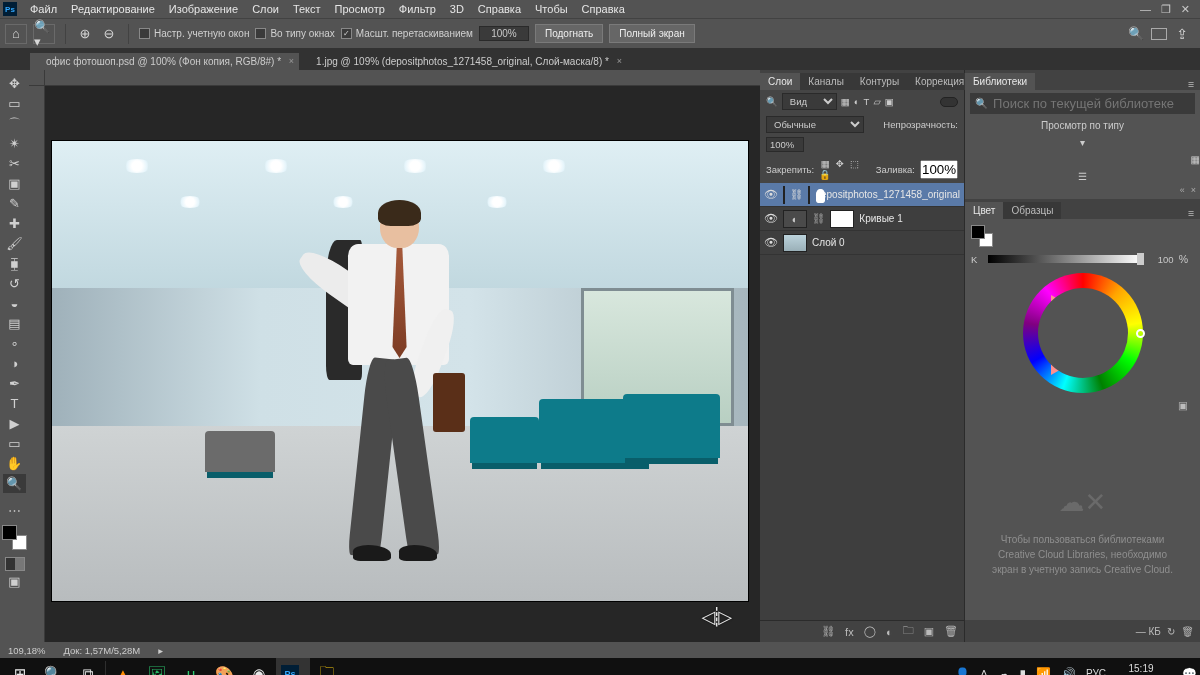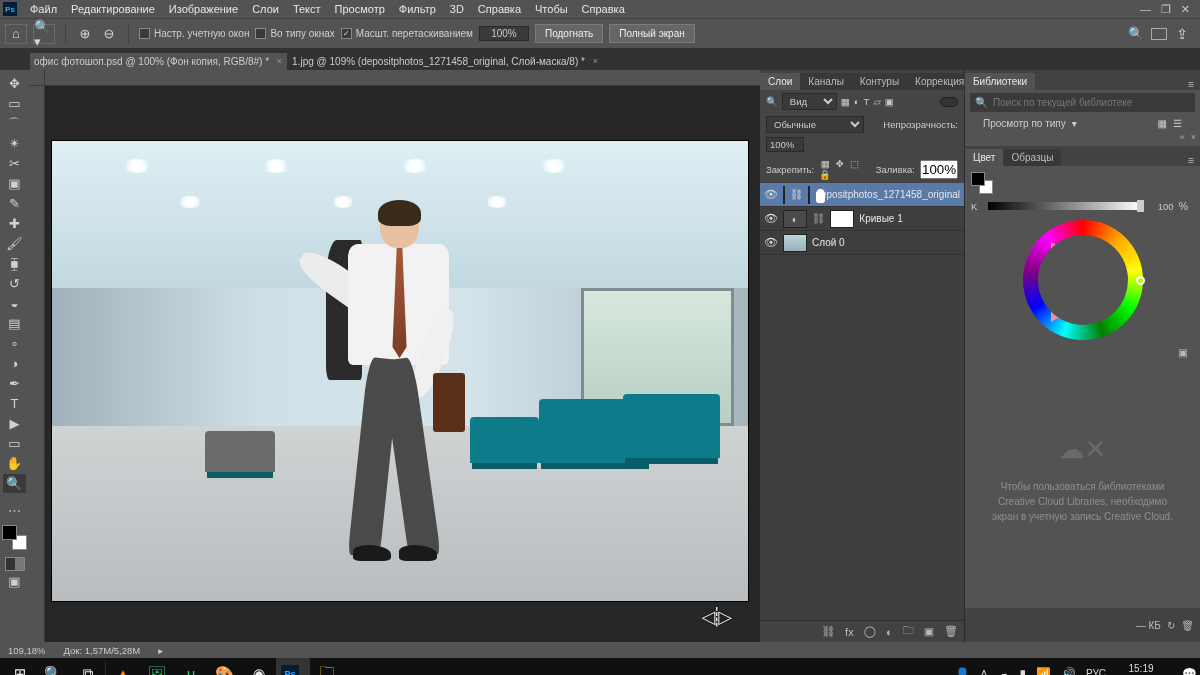--- a/index.html
+++ b/index.html
@@ -16,21 +16,21 @@
   .opt-icon.boxed{border-color:#6a6a6a; width:22px; height:20px;}
   .opt-divider{width:1px; height:20px; background:#424242; margin:0 4px;}
   .opt-check{display:flex; align-items:center; gap:4px; color:#d0d0d0; font-size:10px;}
   .opt-check .cb{width:11px;height:11px;border:1px solid #888; display:flex;align-items:center;justify-content:center;background:#3a3a3a;font-size:8px;}
   .opt-zoom{width:50px; text-align:center; background:#3a3a3a; border:1px solid #2a2a2a; padding:1px 0; font-size:10px;}
   .opt-btn{background:#666; padding:3px 9px; font-size:10px; color:#eee; border:1px solid #7a7a7a;}
   .opt-right{margin-left:auto; display:flex; align-items:center; gap:6px; padding-right:4px;}
   .opt-right .sq{width:16px;height:12px;border:1px solid #aaa;}
   
   .tabstrip { display:flex; background:#323232; height:22px; padding-left:30px; align-items:flex-end;}
-  .doc-tab { background:#535353; padding:3px 18px 3px 4px; font-size:10px; color:#ccc; margin-right:1px; position:relative;}
+  .doc-tab { background:#535353; padding:3px 18px 3px 16px; font-size:10px; color:#ccc; margin-right:1px; position:relative;}
   .doc-tab.active{background:#323232;}
   .doc-tab .x{position:absolute; right:5px; top:3px; font-size:9px; color:#999;}
   
   .body { display:flex; height:572px; background:#323232;}
   .toolbar { width:29px; background:#535353; display:flex; flex-direction:column; align-items:center; padding-top:4px; gap:1px;}
   .tool{width:23px;height:19px;display:flex;align-items:center;justify-content:center;font-size:13px;color:#d0d0d0;position:relative;}
   .tool.selected{background:#3a3a3a;}
   .fgbg{position:relative; width:25px;height:25px;margin-top:4px;}
   .fgbg .fg{position:absolute;width:15px;height:15px;background:#000;border:1px solid #888;top:0;left:0;}
   .fgbg .bg{position:absolute;width:15px;height:15px;background:#fff;border:1px solid #888;bottom:0;right:0;}
@@ -90,25 +90,25 @@
   .layer{display:flex;align-items:center;height:24px;border-bottom:1px solid #333;padding:0 4px;gap:5px;}
   .layer.active{background:#5a7aa8;}
   .eye{width:14px;text-align:center;color:#ddd;font-size:11px;}
   .thumb{width:24px;height:18px;background:#888;border:1px solid #222;}
   .mask{width:24px;height:18px;background:#000;border:1px solid #222;position:relative;}
   .mask::after{content:"";position:absolute;left:7px;top:2px;width:9px;height:14px;background:#fff;border-radius:40% 40% 20% 20%;}
   .layer-name{font-size:10px;color:#e6e6e6;}
   .layer-bottom{height:22px;background:#424242;border-top:1px solid #2b2b2b;display:flex;align-items:center;justify-content:flex-end;padding:0 6px;gap:10px;color:#bbb;font-size:11px;}
   
   .lib-search{display:flex;align-items:center;background:#3a3a3a;margin:3px 5px;padding:3px 5px;gap:5px;}
-  .lib-search input{flex:1;background:transparent;border:none;color:#aaa;font-size:10px;outline:none;}
-  .lib-row{display:flex;align-items:center;padding:3px 18px;font-size:10px;color:#ccc;gap:6px;}
+  .lib-search input{flex:1;background:transparent;border:none;color:#aaa;font-size:13px;outline:none;}
+  .lib-row{display:flex;align-items:center;padding:3px 0;font-size:10px;color:#ccc;gap:6px;flex-direction:column;}
   .lib-empty{padding:60px 15px 20px;text-align:center;color:#8f8f8f;font-size:10px;line-height:1.5;}
   .lib-cloud{font-size:26px;color:#6a6a6a;margin-bottom:10px;}
-  .lib-bottom{height:34px;background:#424242;display:flex;align-items:center;justify-content:flex-end;padding:8px 6px;gap:6px;color:#bbb;font-size:10px;}
+  .lib-bottom{height:22px;background:#424242;display:flex;align-items:center;justify-content:flex-end;padding:8px 6px;gap:6px;color:#bbb;font-size:10px;}
   
   .color-panel{padding:6px;}
   .swatch-pair{position:relative;width:22px;height:22px;}
   .swatch-pair .fg{position:absolute;width:14px;height:14px;background:#000;border:1px solid #888;}
   .swatch-pair .bg{position:absolute;width:14px;height:14px;background:#fff;border:1px solid #888;right:0;bottom:0;}
   .slider-row{display:flex;align-items:center;gap:5px;margin-top:6px;padding-right:6px;}
   .slider-row .lab{width:12px;font-size:9.5px;color:#ccc;}
   .slider-row .track{flex:1;height:8px;background:linear-gradient(90deg,#000,#fff);position:relative;}
   .slider-row .thumb-s{position:absolute;right:-3px;top:-2px;width:7px;height:12px;background:#ccc;}
   .slider-row .val{width:28px;font-size:9.5px;text-align:right;}

